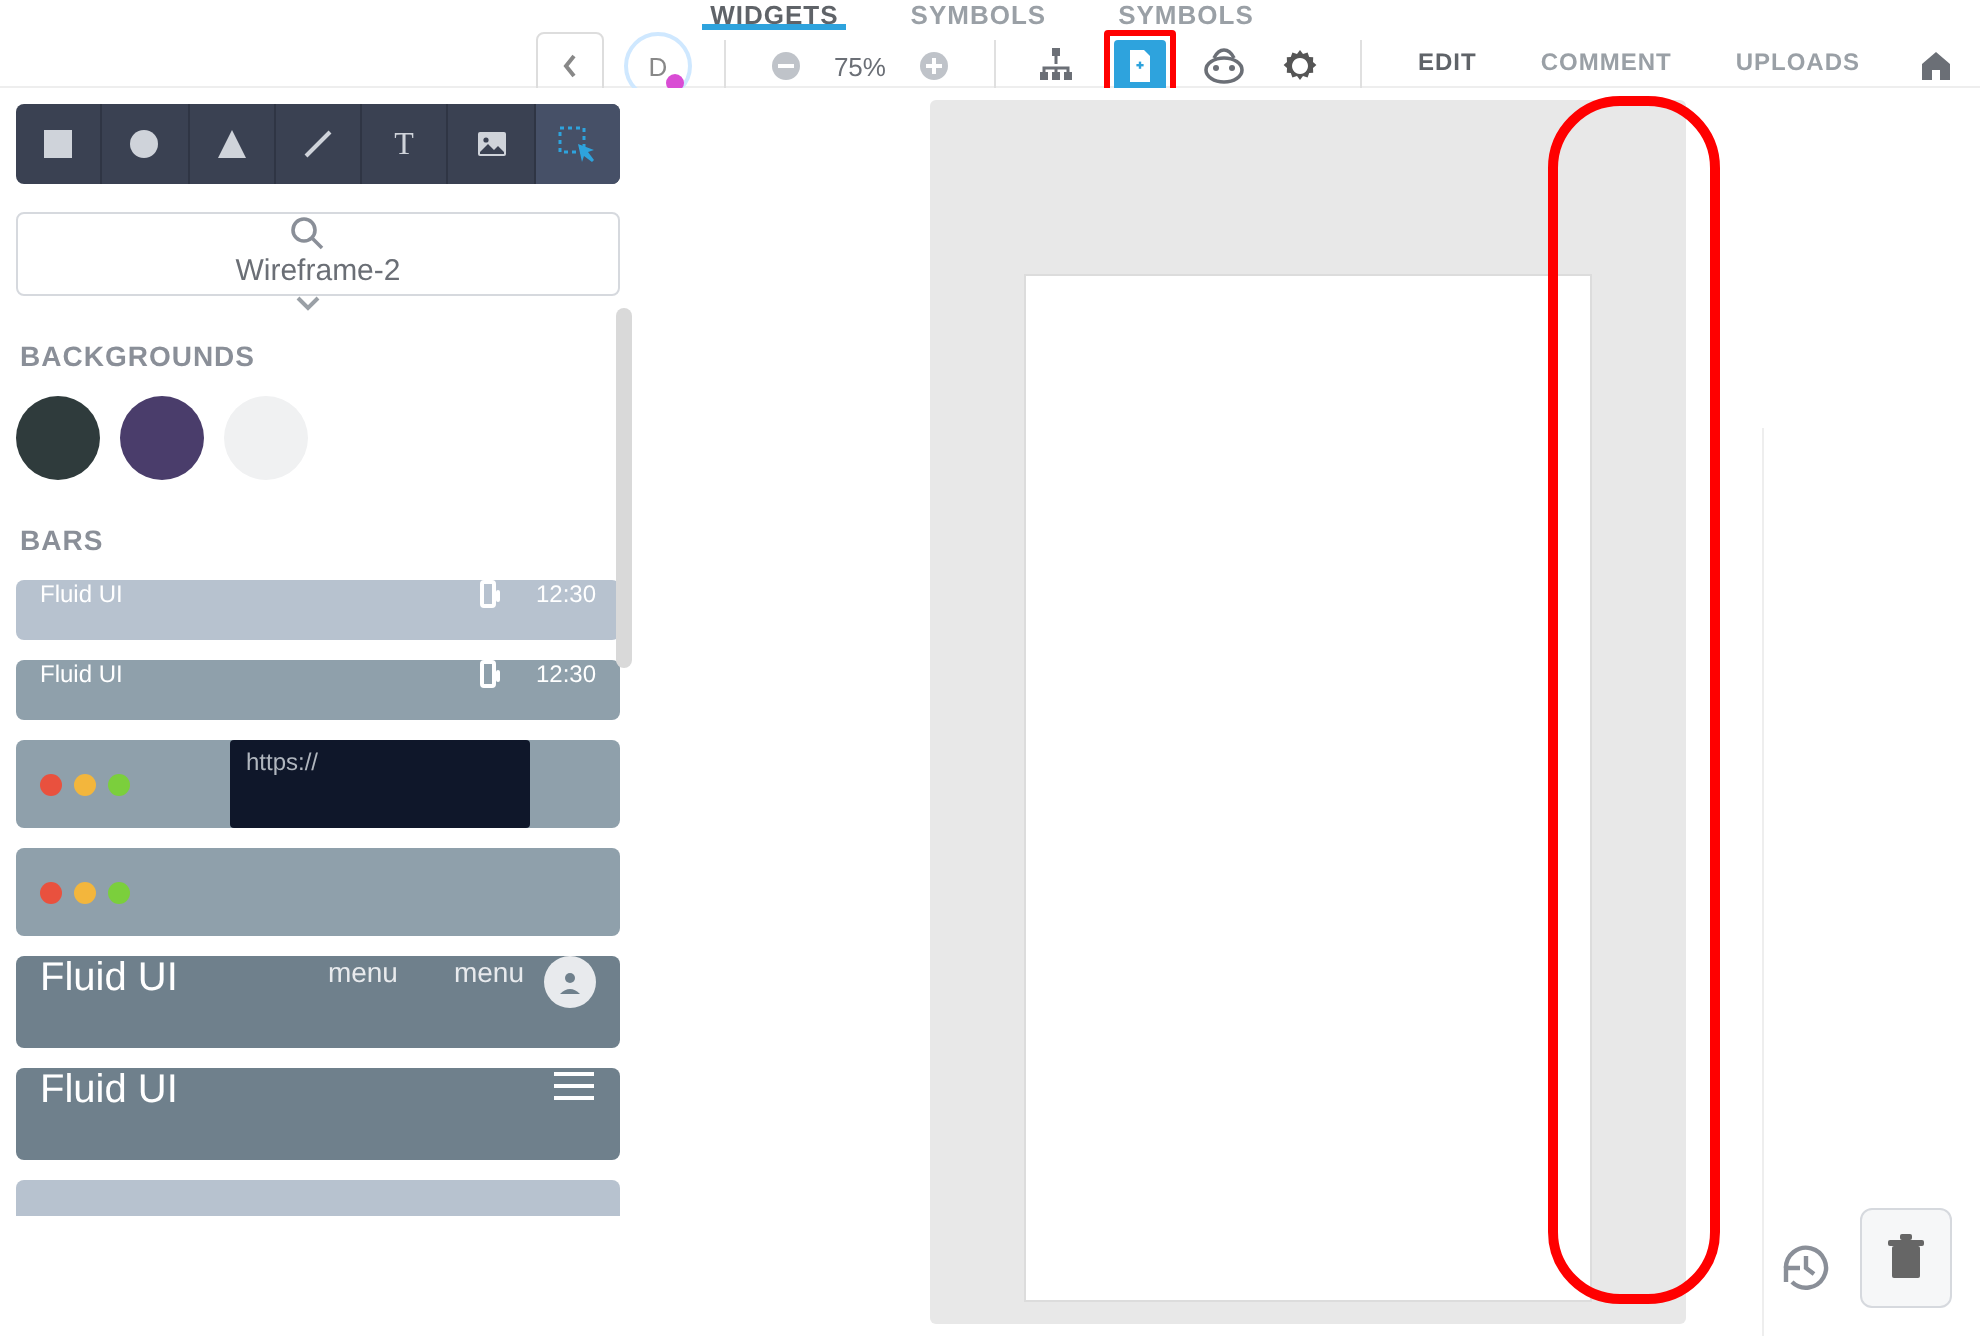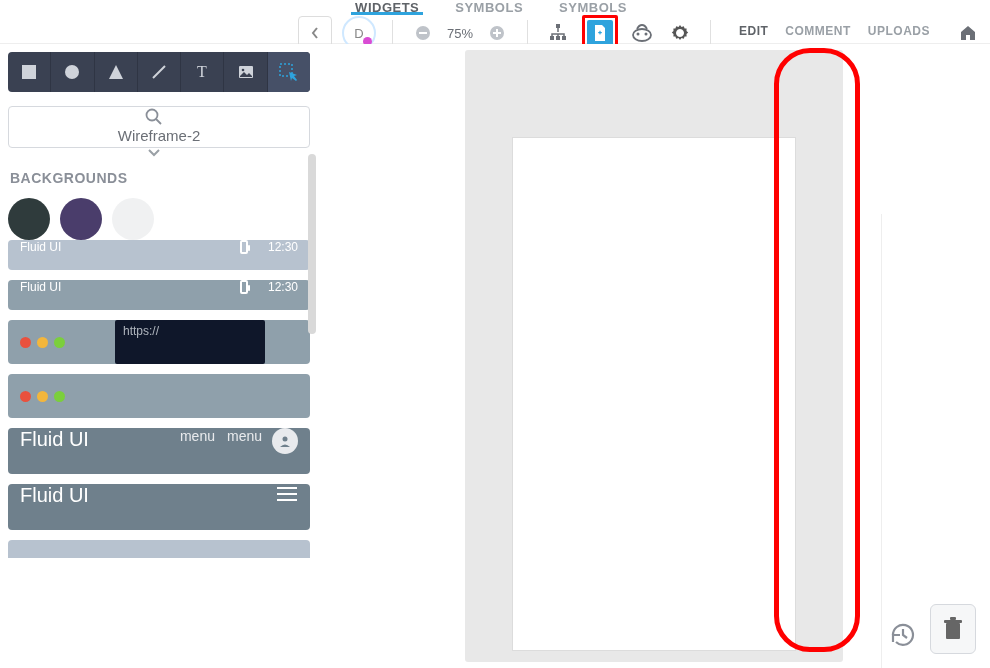--- a/index.html
+++ b/index.html
@@ -10,21 +10,21 @@
   .top-tab { font-size:13px; font-weight:600; letter-spacing:0.5px; color:#9aa0a6; padding:0 18px; height:100%; display:flex; align-items:center; cursor:pointer; position:relative;}
   .top-tab.active { color:#5f6368;}
   .top-tab.active::after { content:""; position:absolute; bottom:0; left:14px; right:14px; height:3px; background:#2ea3dd;}
   .tool-group { display:flex; align-items:center; gap:10px; margin-left:auto; }
   .divider { width:1px; height:26px; background:#e0e0e0; margin:0 6px; }
   .icon-btn { width:28px; height:28px; display:flex; align-items:center; justify-content:center; color:#888; cursor:pointer; border-radius:4px;}
   .zoom-text { font-size:13px; color:#6b6f76; }
   .page-back { width:34px; height:34px; border:1px solid #ddd; border-radius:4px; display:flex;align-items:center;justify-content:center;color:#888; cursor:pointer;}
   .circle-avatar { width:34px; height:34px; border-radius:50%; border:2px solid #cfe8ff; display:flex; align-items:center; justify-content:center; font-size:13px; color:#888; position:relative;}
   .circle-avatar .dot { width:9px; height:9px; border-radius:50%; background:#d94cd4; position:absolute; right:2px; bottom:2px;}
-  .mode-tabs { display:flex; gap:1px; margin-left:4px;}
+  .mode-tabs { display:flex; gap:16px; margin-left:4px;}
   .mode-tab { font-size:12px; font-weight:600; letter-spacing:0.5px; color:#9aa0a6; padding:6px 8px 10px 8px; cursor:pointer; position:relative;}
   .mode-tab.active { color:#5f6368;}
   .mode-tab.active::after { content:""; position:absolute; bottom:0; left:2px; right:2px; height:3px; background:#2ea3dd;}
   .home-icon { margin-left:6px; color:#6b6f76;}
   .highlight-box { border:3px solid #f00; border-radius:2px; padding:2px;}
   .addpage-btn { width:26px; height:26px; background:#2ea3dd; border-radius:2px; display:flex; align-items:center; justify-content:center; color:#fff;}
   
   .workspace { display:flex; height:calc(668px - 50px); position:relative;}
   .sidebar { width:318px; background:#fff; padding:8px; overflow:hidden; position:relative;}
   .sb-scroll-indicator { position:absolute; right:2px; top:110px; width:8px; height:180px; background:#d9d9d9; border-radius:4px;}
@@ -44,21 +44,21 @@
   .bar-item .battery::after{content:"";position:absolute;top:3px;right:-4px;width:2px;height:6px;background:#fff;border-radius:1px;}
   .bar-item .time { margin-left:20px;}
   .bar-a { background:#b7c2cf; height:30px; font-size:12px;}
   .bar-b { background:#8fa0ab; height:30px; font-size:12px;}
   .bar-browser { background:#8fa0ab; height:44px;}
   .traffic { display:flex; gap:6px; align-items:center;}
   .tl { width:11px; height:11px; border-radius:50%;}
   .addr { margin-left:50px; background:#0f172a; color:#b0b6be; font-size:12px; padding:4px 8px; border-radius:2px; width:150px; text-align:left;}
   .bar-plain { background:#8fa0ab; height:44px;}
   .bar-app { background:#6f808c; height:46px; font-size:20px; font-weight:300;}
-  .bar-app .menu { font-size:14px; margin-left:12px; color:#e8eaed;}
+  .bar-app .menu { font-size:14px; margin-left:28px; color:#e8eaed;}
   .bar-app .avatar { width:26px; height:26px; border-radius:50%; background:#e8eaed; margin-left:10px; display:flex;align-items:center;justify-content:center;color:#6f808c;}
   .bar-drawer { background:#6f808c; height:46px; font-size:20px; font-weight:300;}
   .hamburger { margin-left:auto; color:#fff;}
   
   .canvas-wrap { flex:1; background:#fff; position:relative; display:flex; justify-content:center; padding-top:6px;}
   .artboard-outer { width:378px; height:612px; background:#e8e8e8; border-radius:3px; padding-top:88px; display:flex; justify-content:center; position:relative;}
   .artboard-inner { width:282px; height:512px; background:#fff; box-shadow:0 0 0 1px #dcdcdc;}
   .canvas-highlight { position:absolute; border:5px solid #f00; border-radius:36px; pointer-events:none;}
   
   .history-btn { position:absolute; right:72px; bottom:8px; color:#8a8f98; cursor:pointer;}
@@ -207,20 +207,21 @@
       </span>
     </div>
 
     <div class="section-h">BACKGROUNDS</div>
     <div class="bg-row">
       <div class="swatch" style="background:#2f3b3c"></div>
       <div class="swatch" style="background:#4a3d6b"></div>
       <div class="swatch" style="background:#f0f1f2"></div>
     </div>
 
+    <div class="section-h">BARS</div>
 
     <div class="bar-item bar-a">
       <span>Fluid UI</span>
       <span class="battery"></span>
       <span class="time">12:30</span>
     </div>
 
     <div class="bar-item bar-b">
       <span>Fluid UI</span>
       <span class="battery"></span>

